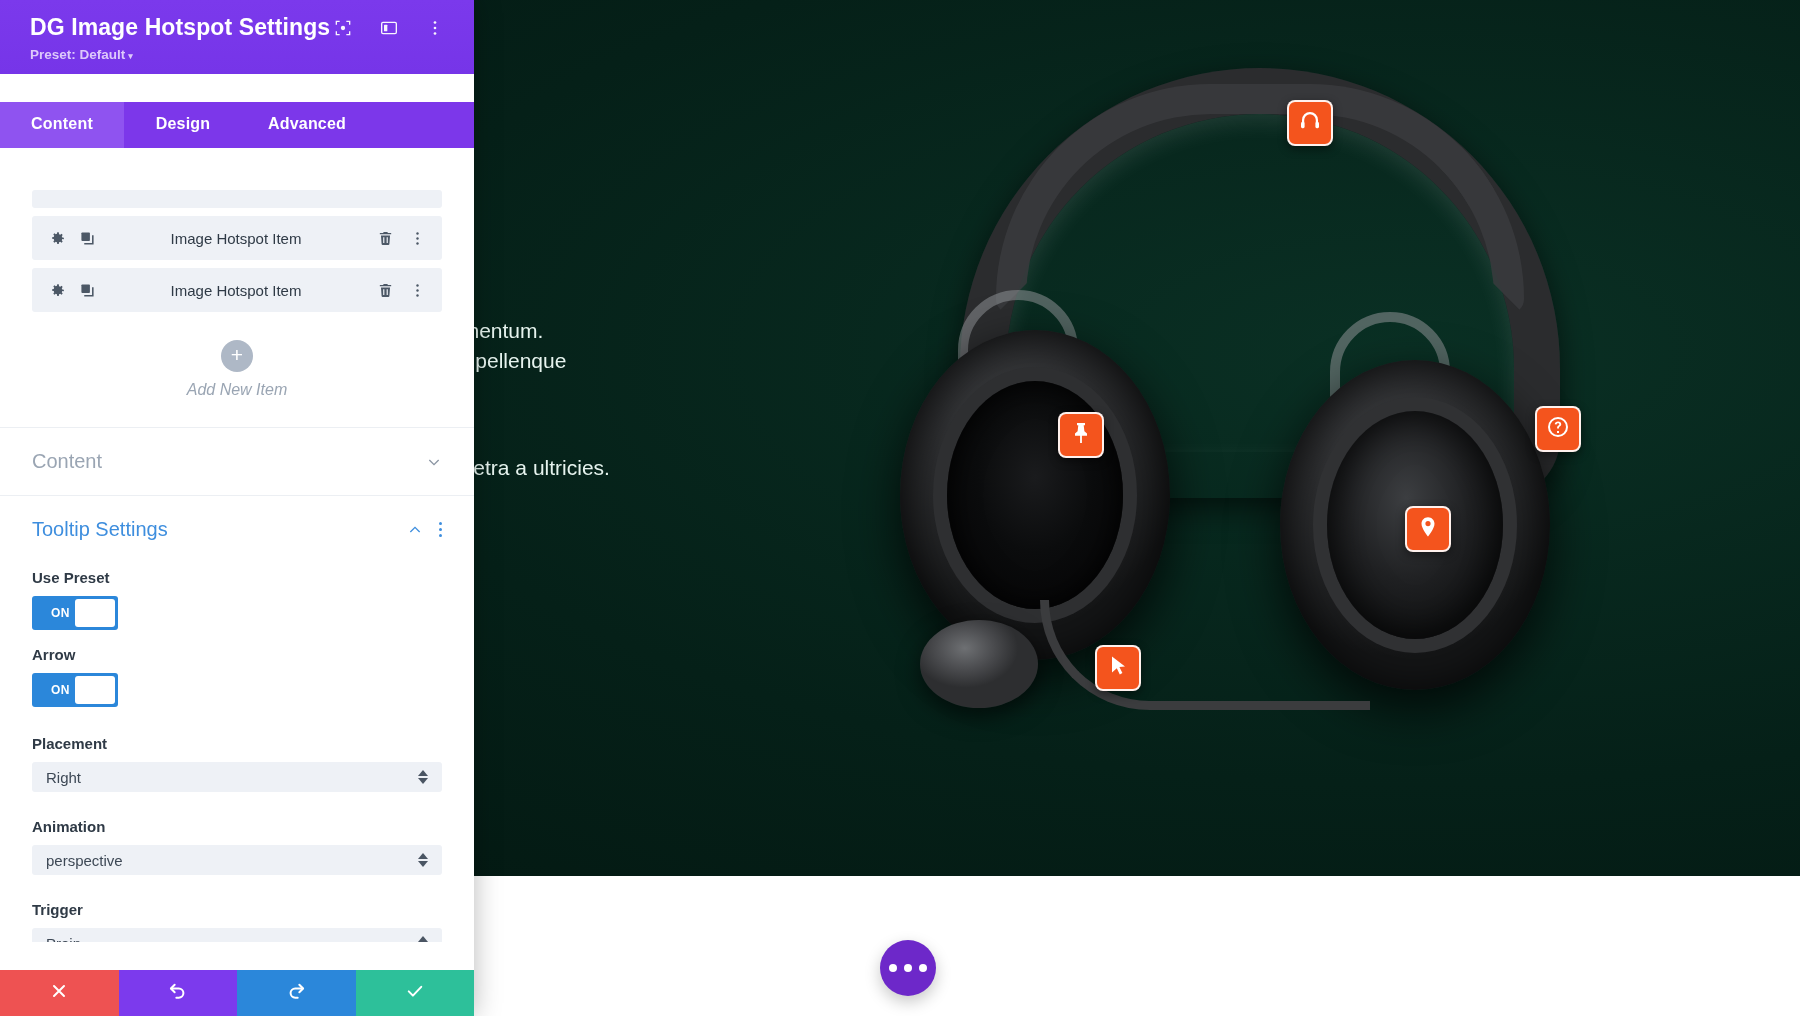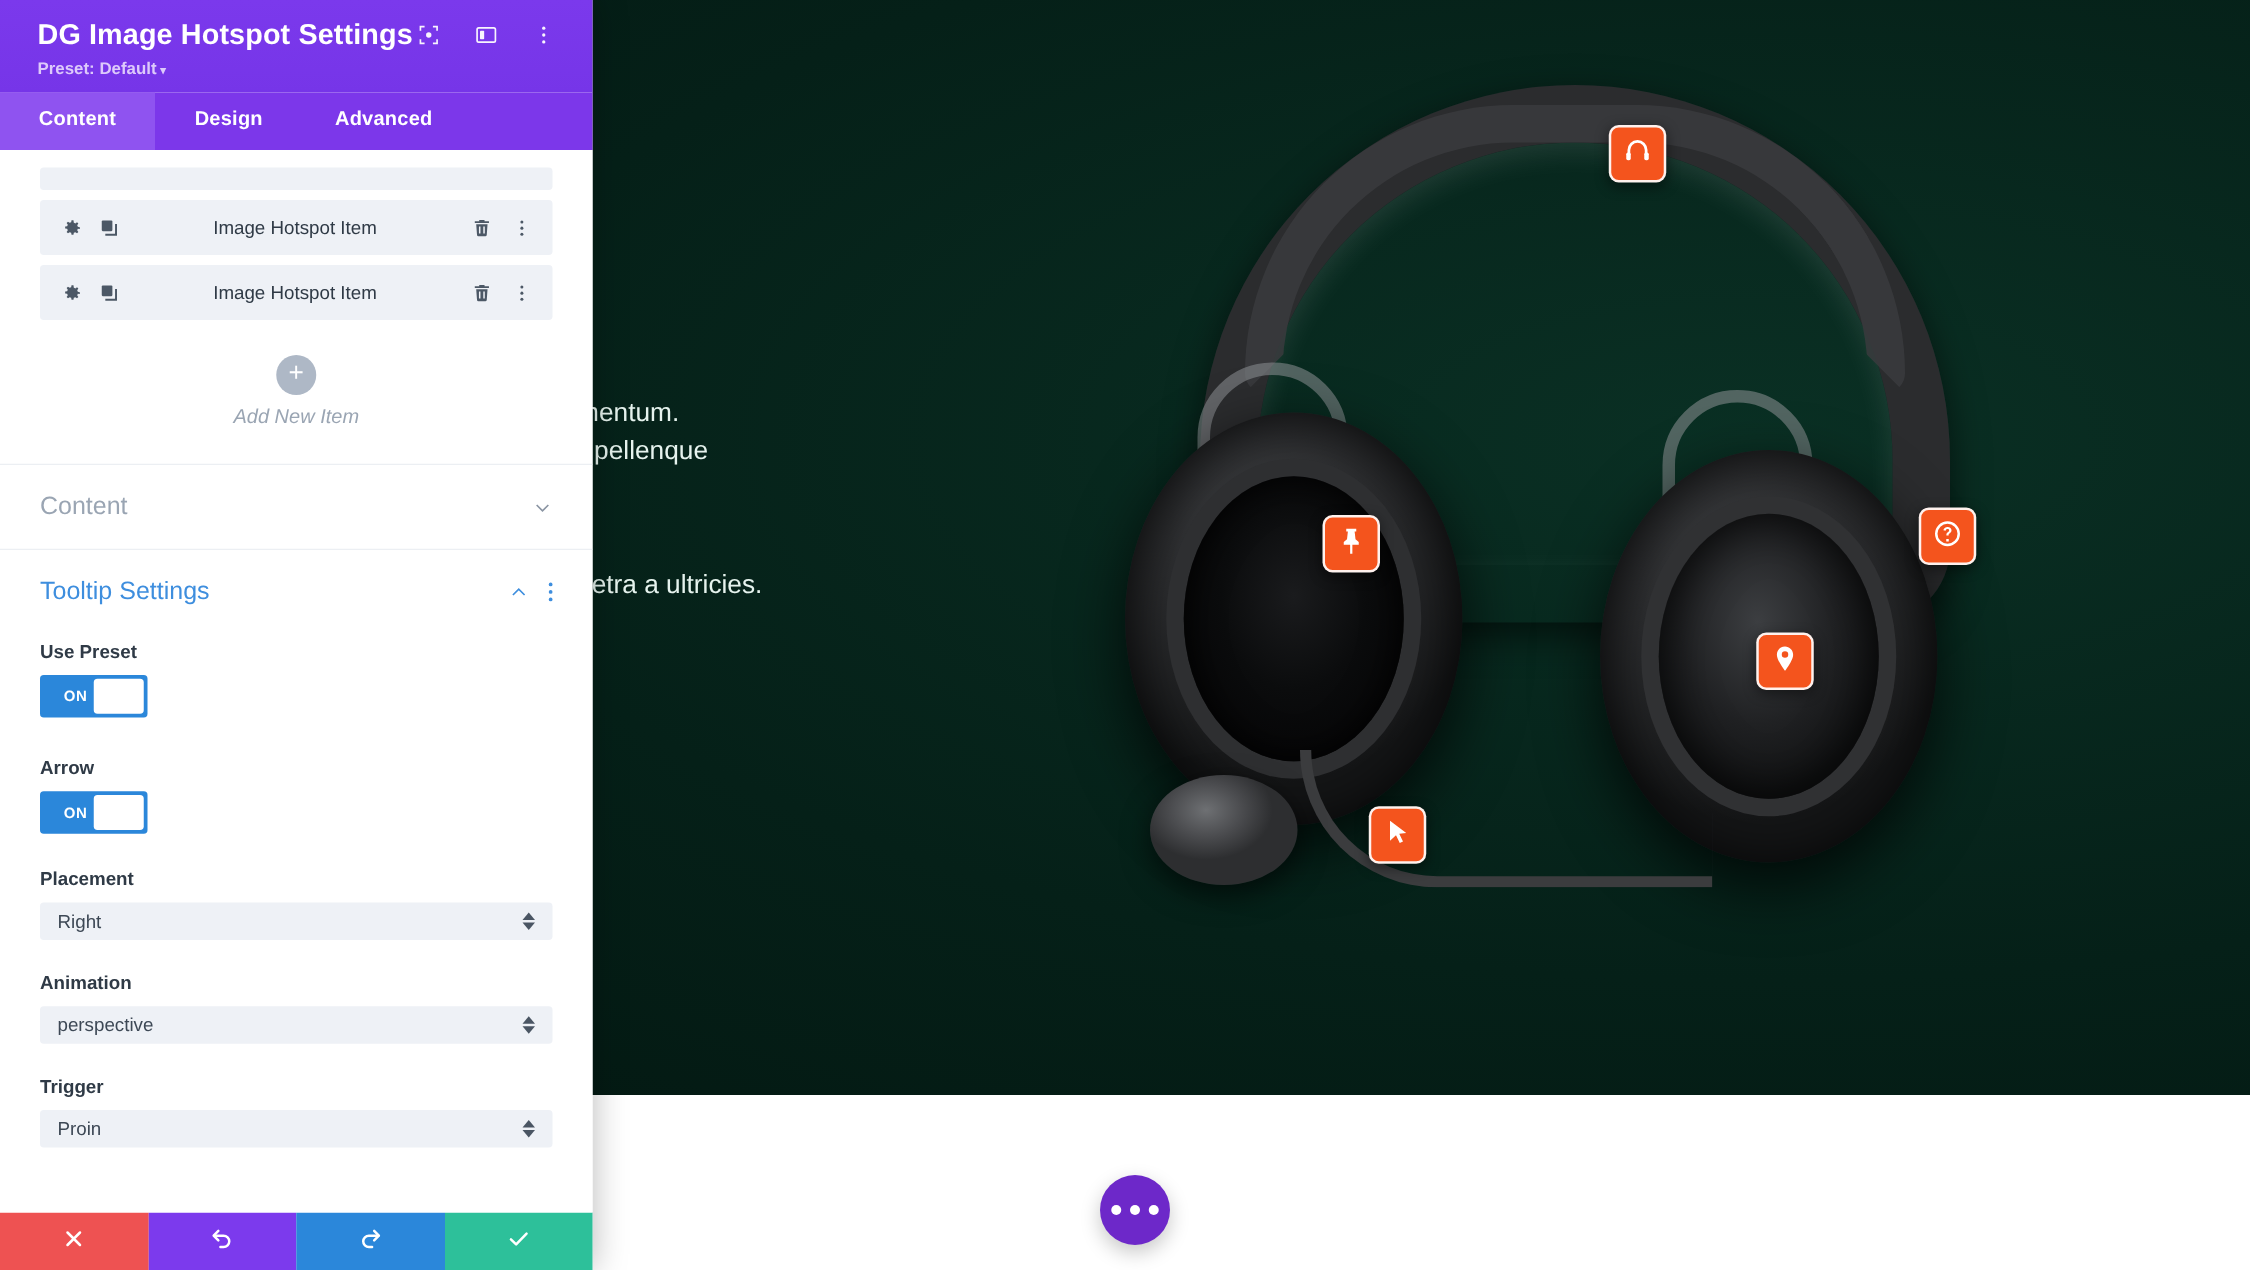--- a/index.html
+++ b/index.html
@@ -112,20 +112,21 @@
   }
   #more-btn i { width: 8px; height: 8px; border-radius: 50%; background: #fff; display:block; }
 
   
   #modal {
     position: absolute; left: 0; top: 0; width: 474px; height: 1016px;
     background: #ffffff;
     box-shadow: 0 0 26px rgba(0,0,0,.28);
     display: flex; flex-direction: column;
     z-index: 10;
+    gap: 28px;
   }
   #modal-header {
     background: #7c3aed; color: #fff; padding: 14px 24px 12px 30px; flex: 0 0 auto;
     background: linear-gradient(180deg,#7b39ec 0%, #7635e8 100%);
   }
   .mh-row { display: flex; align-items: center; }
   #modal-title { font-size: 23px; font-weight: 700; letter-spacing: .1px; }
   .mh-icons { margin-left: auto; display: flex; align-items: center; gap: 24px; padding-right: 4px; }
   .mh-ico { width: 22px; height: 22px; opacity: .95; display:flex; align-items:center; justify-content:center; }
   .mh-ico svg { width: 20px; height: 20px; stroke: #fff; fill: none; stroke-width: 1.6; }
@@ -429,21 +430,21 @@
       </div>
 
       <div class="field" style="margin-top:6px;">
         <div class="field-label">Use Preset</div>
         <div class="toggle">
           <span class="txt">ON</span>
           <span class="knob"></span>
         </div>
       </div>
 
-      <div class="field" style="margin-top:32px;">
+      <div class="field" style="margin-top:16px;">
         <div class="field-label">Arrow</div>
         <div class="toggle">
           <span class="txt">ON</span>
           <span class="knob"></span>
         </div>
       </div>
 
       <div class="field" style="margin-top:28px;">
         <div class="field-label">Placement</div>
         <div class="select">

